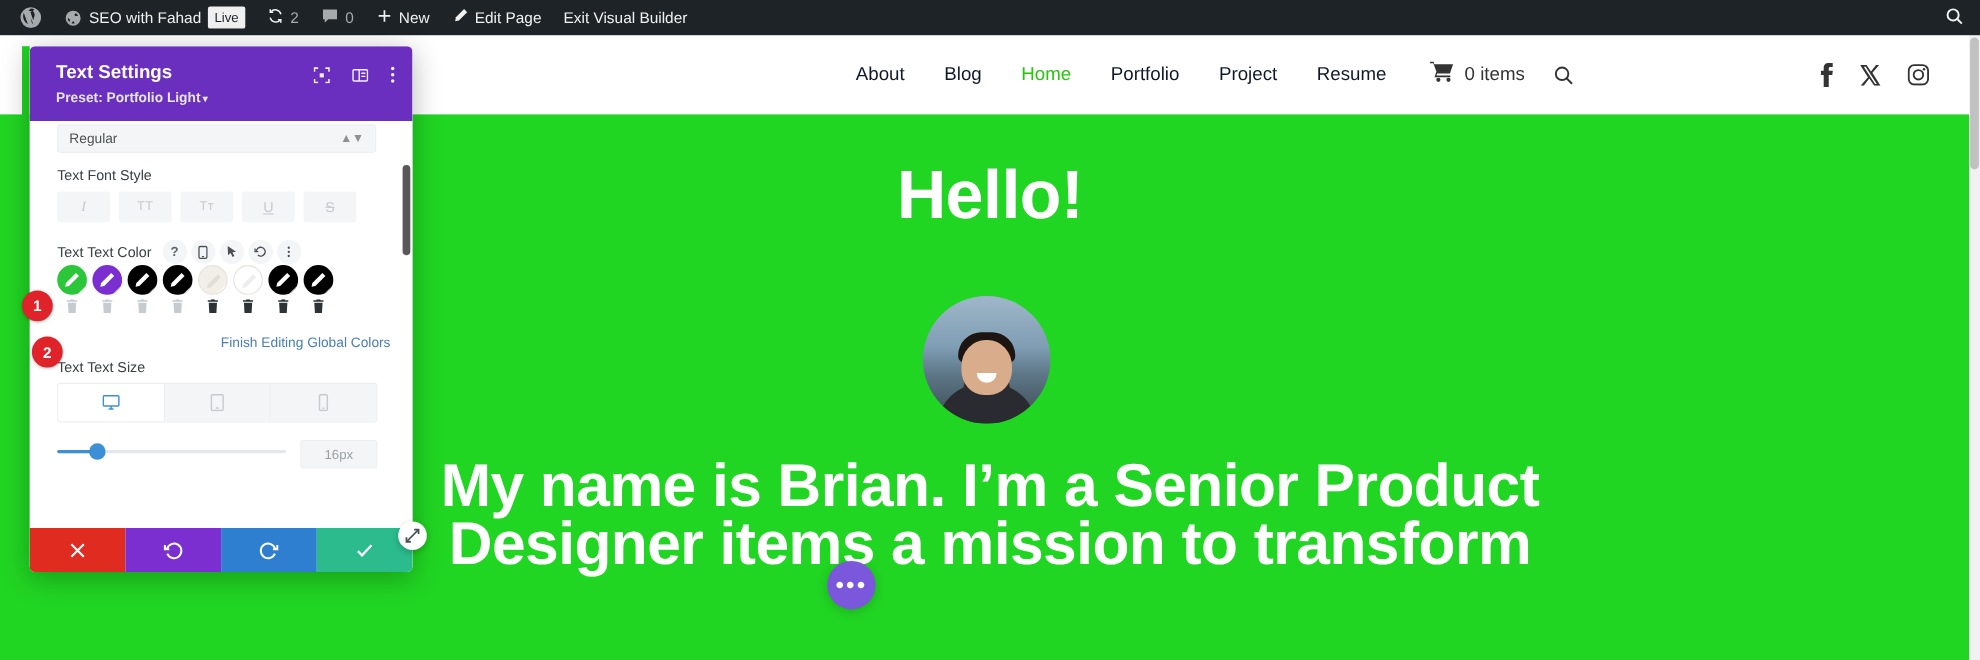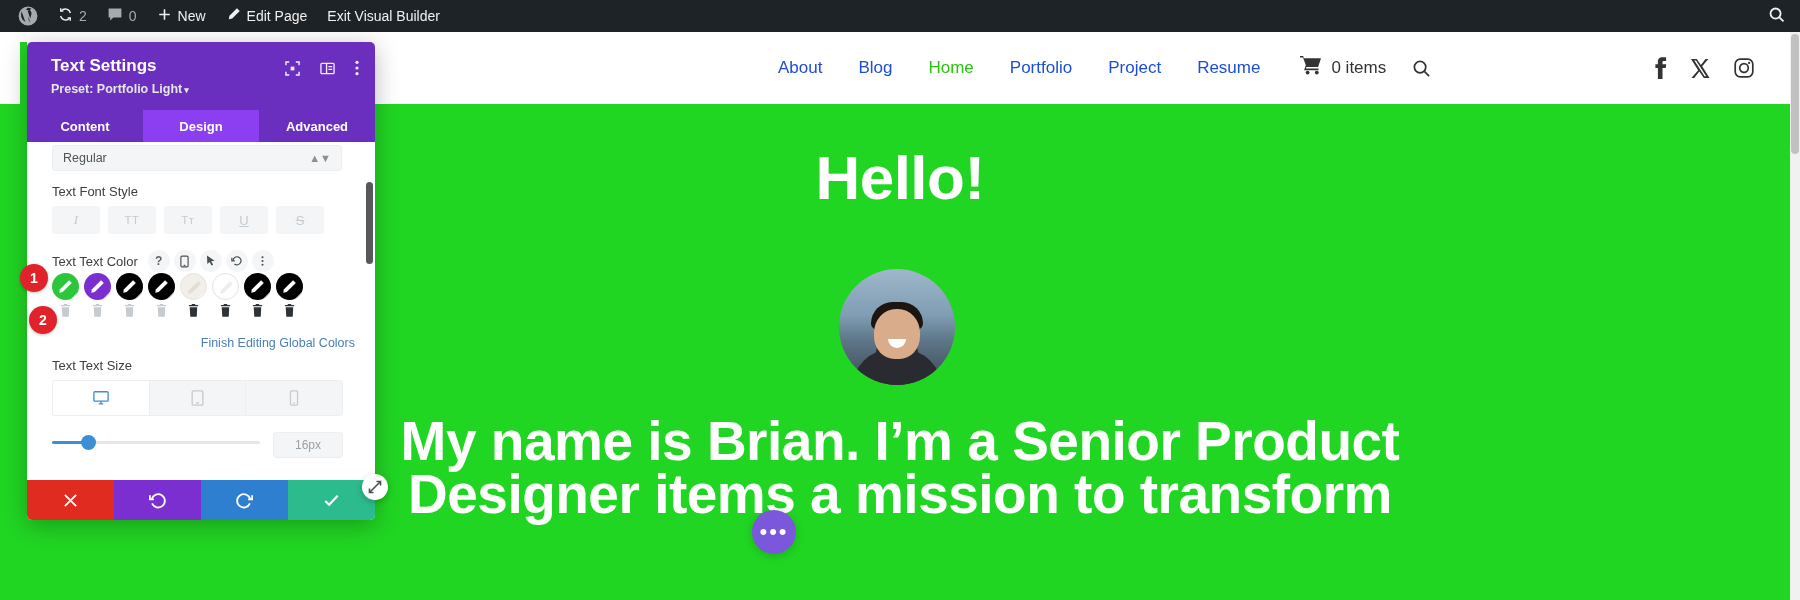--- a/index.html
+++ b/index.html
@@ -46,21 +46,21 @@
   .site-nav{
     position:absolute; left:0; top:0; width:1800px; height:72px;
     display:flex; align-items:center; background:#fff;
   }
   .nav-links{
     position:absolute; left:760px; top:0; height:72px;
     display:flex; align-items:center; gap:0px;
     font-size:17px; color:#333;
   }
   .nav-links a{
-    color:#1d4ed8; text-decoration:none; padding:0 18px; cursor:pointer;
+    color:#0f172a; text-decoration:none; padding:0 18px; cursor:pointer;
   }
   .nav-links a.active{ color:#28c40e; }
   .cart-wrap{
     display:flex; align-items:center; gap:9px; padding-left:22px;
     font-size:17px; color:#333; cursor:pointer;
   }
   .nav-search{
     margin-left:26px; cursor:pointer; display:flex; align-items:center;
   }
   .social{
@@ -379,20 +379,27 @@
   </div>
 
 <div class="adminbar">
   <div class="ab-left">
     <div class="ab-item">
       <svg class="wp-logo-ic" viewBox="0 0 20 20" fill="#a7aaad">
           <path d="M10 .6A9.4 9.4 0 1 0 19.4 10 9.4 9.4 0 0 0 10 .6zm0 1.2a8.2 8.2 0 0 1 3.7.9h-.3c-.7 0-1.2.6-1.2 1.2 0 .6.3 1.1.7 1.7.3.5.6 1.1.6 2 0 .6-.2 1.4-.6 2.4l-.7 2.4-2.6-7.7c.4 0 .8-.1.8-.1.4 0 .3-.6 0-.6 0 0-1.2.1-1.9.1h-.6A8.2 8.2 0 0 1 10 1.8zM3.6 5.6l3.8 10.5A8.2 8.2 0 0 1 3.6 5.6zm6.6 4.9l2.3 6.2A8.2 8.2 0 0 1 10.2 10.5zm5.2-2.1a7 7 0 0 1-.5 3l-1.9 5.6a8.2 8.2 0 0 0 2.4-8.6z"></path>
         </svg>
     </div>
     <div class="ab-item">
+      <svg width="17" height="17" viewBox="0 0 20 20" fill="#a7aaad">
+          <path d="M10 2a8 8 0 1 0 0 16 8 8 0 0 0 0-16zm0 2.2a5.8 5.8 0 0 1 5.3 3.5l-3 .1-1-1.7 1.3-1.3a5.7 5.7 0 0 0-2.6-.6zM4.3 9.7l2.4 1.8-.9 2.9A5.8 5.8 0 0 1 4.3 9.7zm5.7 6.1a5.8 5.8 0 0 1-1.8-.3l1.8-2.5 1.8 2.5a5.8 5.8 0 0 1-1.8.3z"></path>
+        </svg>
+      <span>SEO with Fahad</span>
+      <span class="live-badge">Live</span>
+    </div>
+    <div class="ab-item">
       <span>
         <svg width="15" height="15" viewBox="0 0 20 20" fill="none" stroke="#f0f0f1" stroke-width="1.8">
             <path d="M16.5 8A7 7 0 0 0 4.3 5.2"></path>
             <path d="M3.5 12A7 7 0 0 0 15.7 14.8"></path>
             <path d="M3.6 1.8v3.6h3.6M16.4 18.2v-3.6h-3.6"></path>
           </svg>
       </span>
       <span class="ab-num">2</span>
     </div>
     <div class="ab-item">
@@ -459,25 +466,20 @@
       <span>
         <svg width="4" height="16" viewBox="0 0 4 16" fill="#fff">
             <circle cx="2" cy="2.3" r="1.6"></circle>
             <circle cx="2" cy="8" r="1.6"></circle>
             <circle cx="2" cy="13.7" r="1.6"></circle>
           </svg>
       </span>
     </div>
   </div>
 
-  <div class="divi-tabs">
-    <div>Content</div>
-    <div class="active">Design</div>
-    <div>Advanced</div>
-  </div>
 
   <div class="divi-body">
     <div class="divi-scroll">
 
       <div class="sel-wrap">
         <span>Regular</span>
         <span class="sp">▲▼</span>
       </div>
 
       <div class="lbl" style="top:42px">Text Font Style</div>

